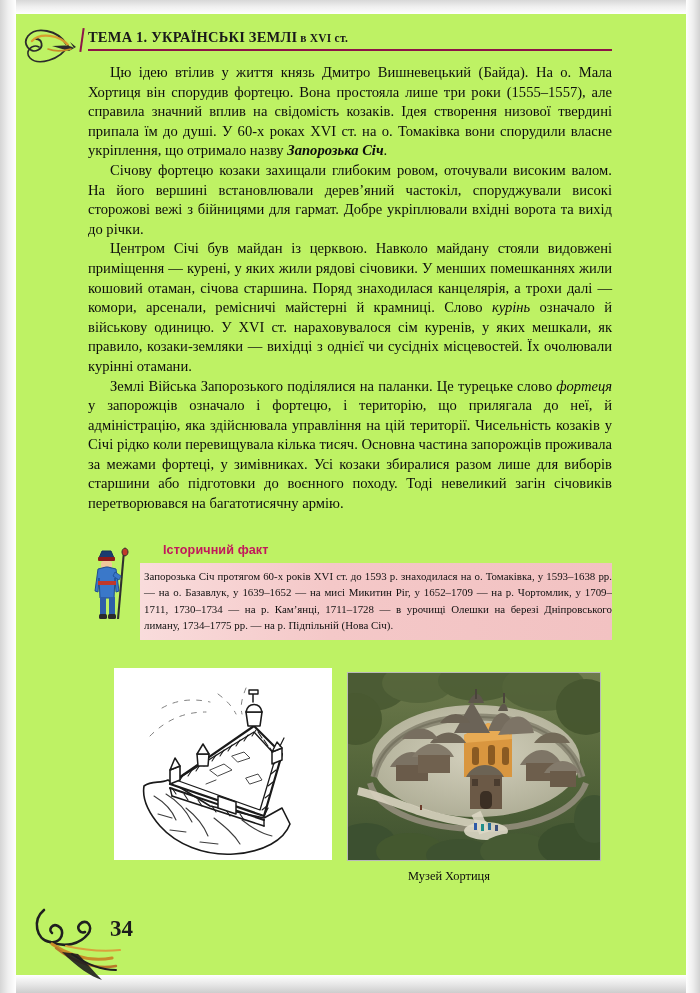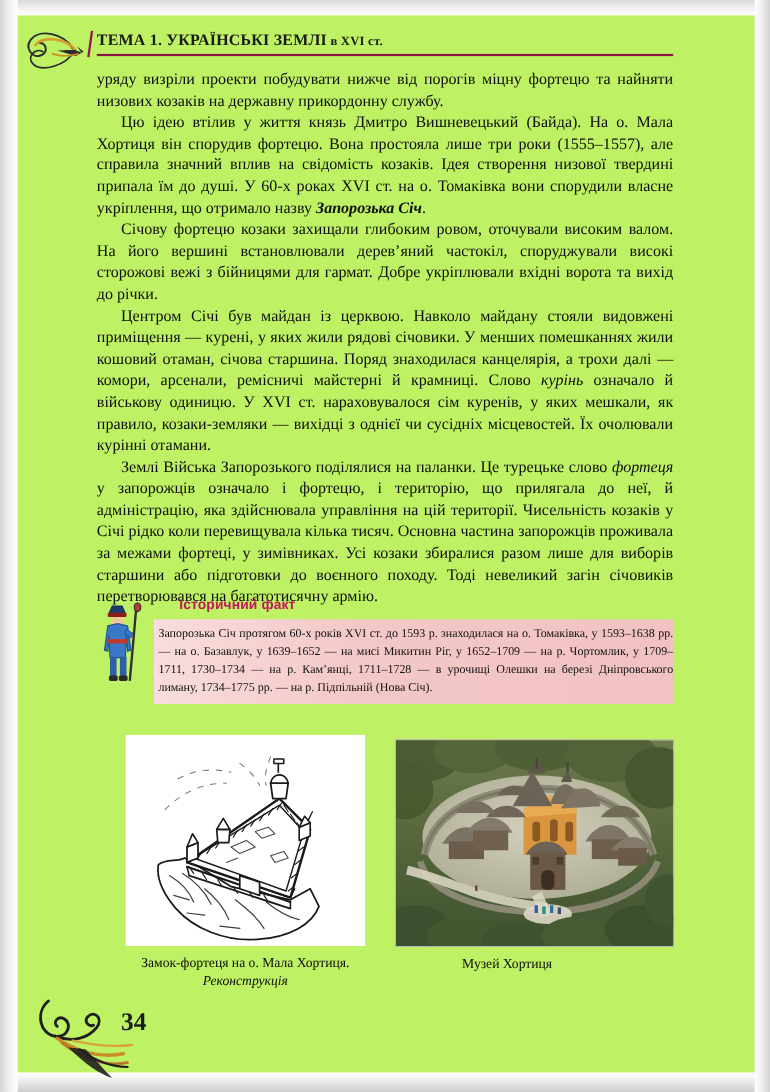--- a/index.html
+++ b/index.html
@@ -170,21 +170,21 @@
     height: 250px;
   }
   .fig-left {
     position: absolute;
     left: 26px;
     top: 0;
     width: 218px;
   }
   .fig-right {
     position: absolute;
-    left: 271px;
+    left: 259px;
     top: 4px;
     width: 204px;
   }
   .fig-left .art {
     width: 218px;
     height: 192px;
     display: block;
   }
   .fig-right .photo {
     width: 252px;
@@ -236,21 +236,20 @@
   <div class="runhead">
     <div class="runhead-tick"></div>
     <div class="runhead-title">
       <span>ТЕМА 1. УКРАЇНСЬКІ ЗЕМЛІ</span><span class="small">&nbsp;</span><span class="small">в XVI ст.</span>
     </div>
     <div class="runhead-rule"></div>
   </div>
 
   <div class="body-col">
 
-    <p class="para noindent"><span>уряду визріли проекти побудувати нижче від порогів міцну фортецю та найняти низових козаків на державну прикордонну службу.</span></p>
 
     <p class="para"><span>Цю ідею втілив у життя князь Дмитро Вишневецький (Байда). На о. Мала Хортиця він спорудив фортецю. Вона простояла лише три роки (1555–1557), але справила значний вплив на свідомість козаків. Ідея створення низової твердині припала їм до душі. У 60-х роках XVI ст. на о. Томаківка вони спорудили власне укріплення, що отримало назву </span><span class="bi">Запорозька Січ</span><span>.</span></p>
 
     <p class="para"><span>Січову фортецю козаки захищали глибоким ровом, оточували високим валом. На його вершині встановлювали дерев’яний частокіл, споруджували високі сторожові вежі з бійницями для гармат. Добре укріплювали вхідні ворота та вихід до річки.</span></p>
 
     <p class="para"><span>Центром Січі був майдан із церквою. Навколо майдану стояли видовжені приміщення — курені, у яких жили рядові січовики. У менших помешканнях жили кошовий отаман, січова старшина. Поряд знаходилася канцелярія, а трохи далі — комори, арсенали, ремісничі майстерні й крамниці. Слово </span><i>курінь</i><span> означало й військову одиницю. У XVI ст. нараховувалося сім куренів, у яких мешкали, як правило, козаки-земляки — вихідці з однієї чи сусідніх місцевостей. Їх очолювали курінні отамани.</span></p>
 
     <p class="para"><span>Землі Війська Запорозького поділялися на паланки. Це турецьке слово </span><i>фортеця</i><span> у запорожців означало і фортецю, і територію, що прилягала до неї, й адміністрацію, яка здійснювала управління на цій території. Чисельність козаків у Січі рідко коли перевищувала кілька тисяч. Основна частина запорожців проживала за межами фортеці, у зимівниках. Усі козаки збиралися разом лише для виборів старшини або підготовки до воєнного походу. Тоді невеликий загін січовиків перетворювався на багатотисячну армію.</span></p>
 
   </div>
@@ -375,21 +374,20 @@
             <path d="M132 110 L144 106 L148 112 L136 116 Z"></path>
             <path d="M92 116 L102 112"></path>
           </g>
 
           <g stroke-width="1.2">
             <path d="M166 78 L170 70"></path>
             <path d="M150 148 L154 140"></path>
           </g>
         </g>
       </svg>
-      <div class="caption"><span>Замок-фортеця на о. Мала Хортиця. </span><i>Реконструкція</i></div>
     </div>
 
     <div class="fig-right">
       <svg class="photo" viewBox="0 0 252 187" aria-hidden="true">
         <defs>
           <linearGradient id="skygrass" x1="0" y1="0" x2="0" y2="1">
             <stop offset="0%" stop-color="#6d7a4c"></stop>
             <stop offset="45%" stop-color="#57683c"></stop>
             <stop offset="100%" stop-color="#3f5230"></stop>
           </linearGradient>

